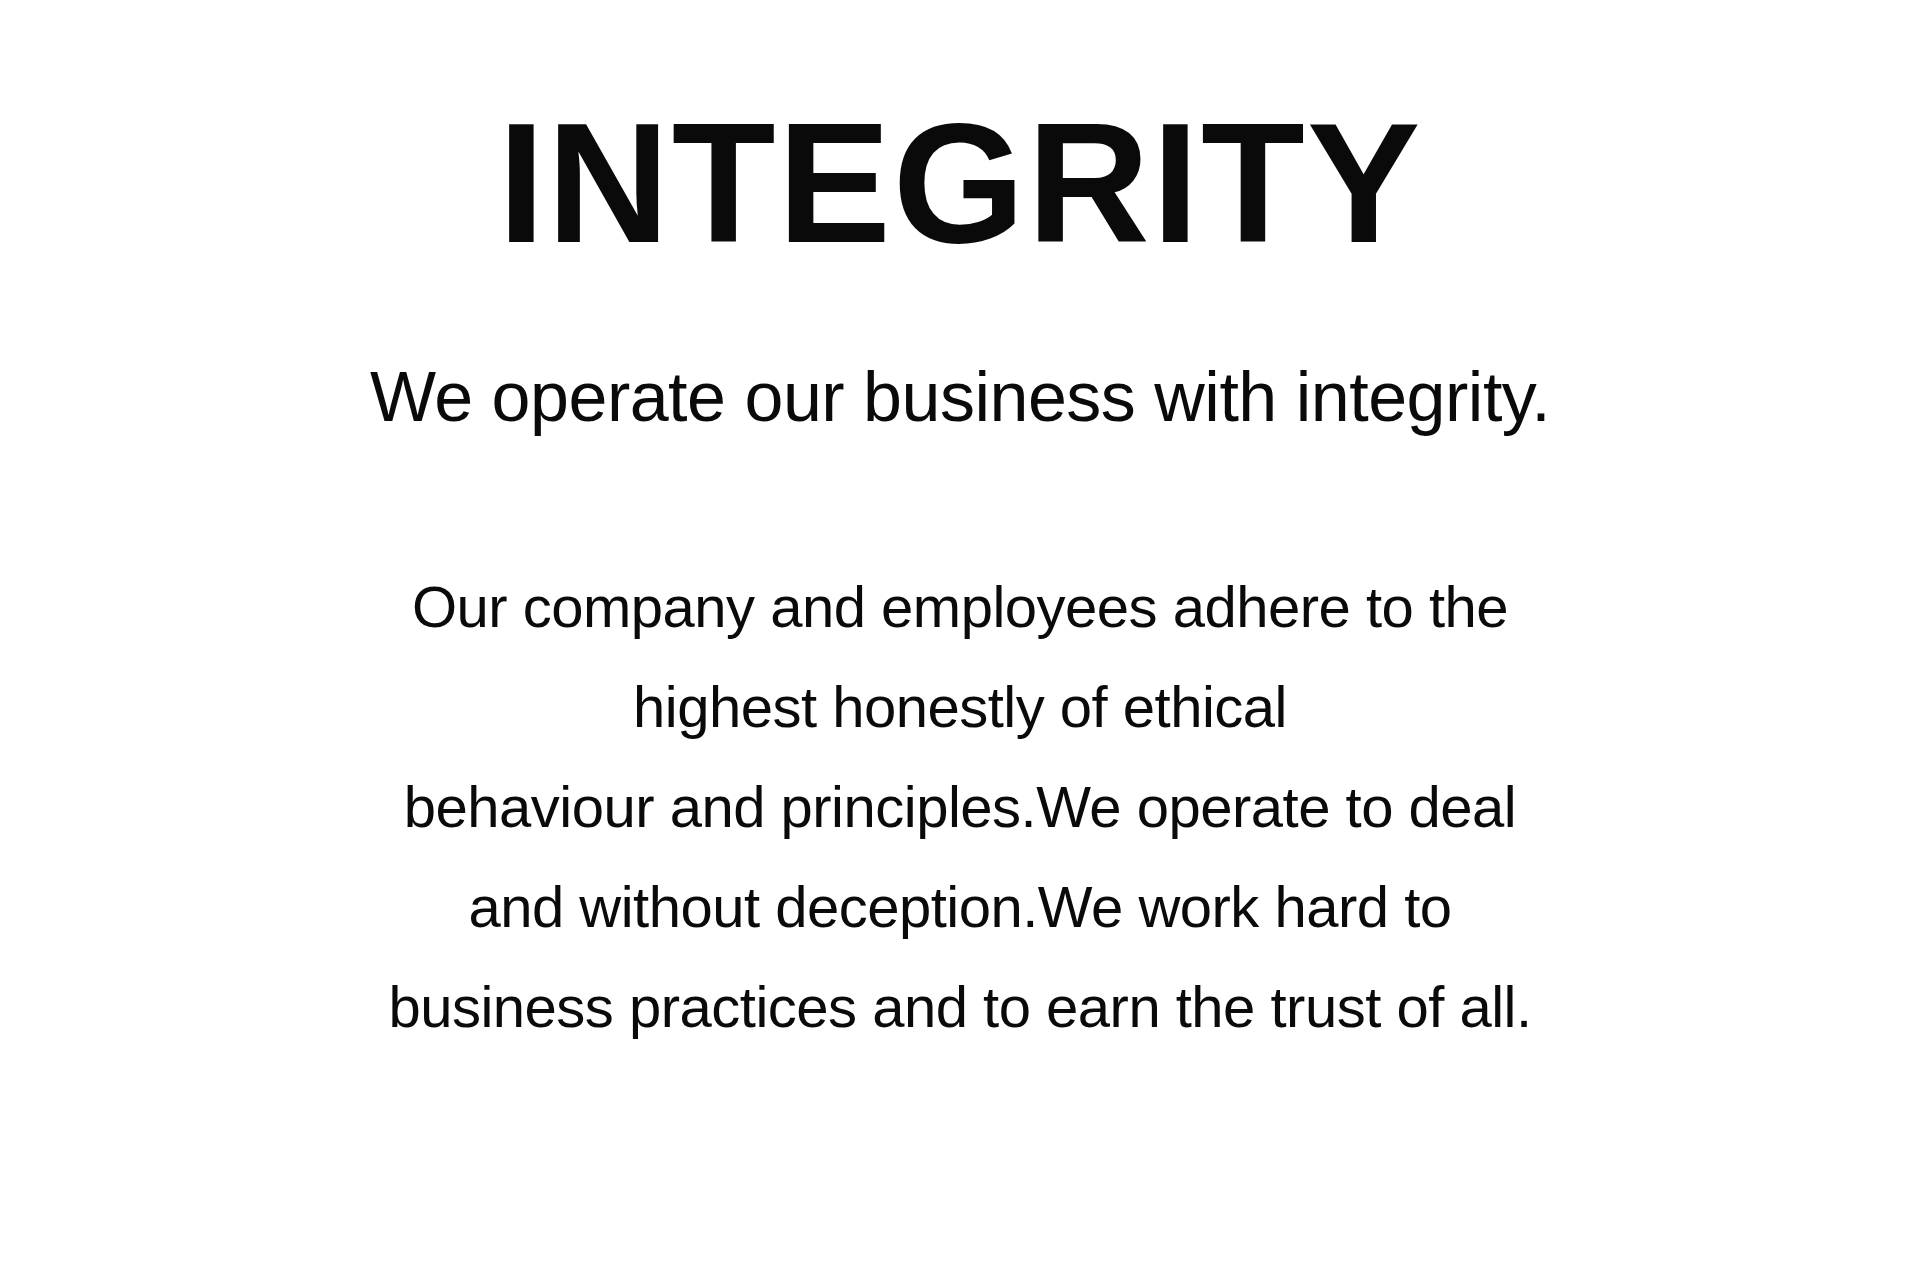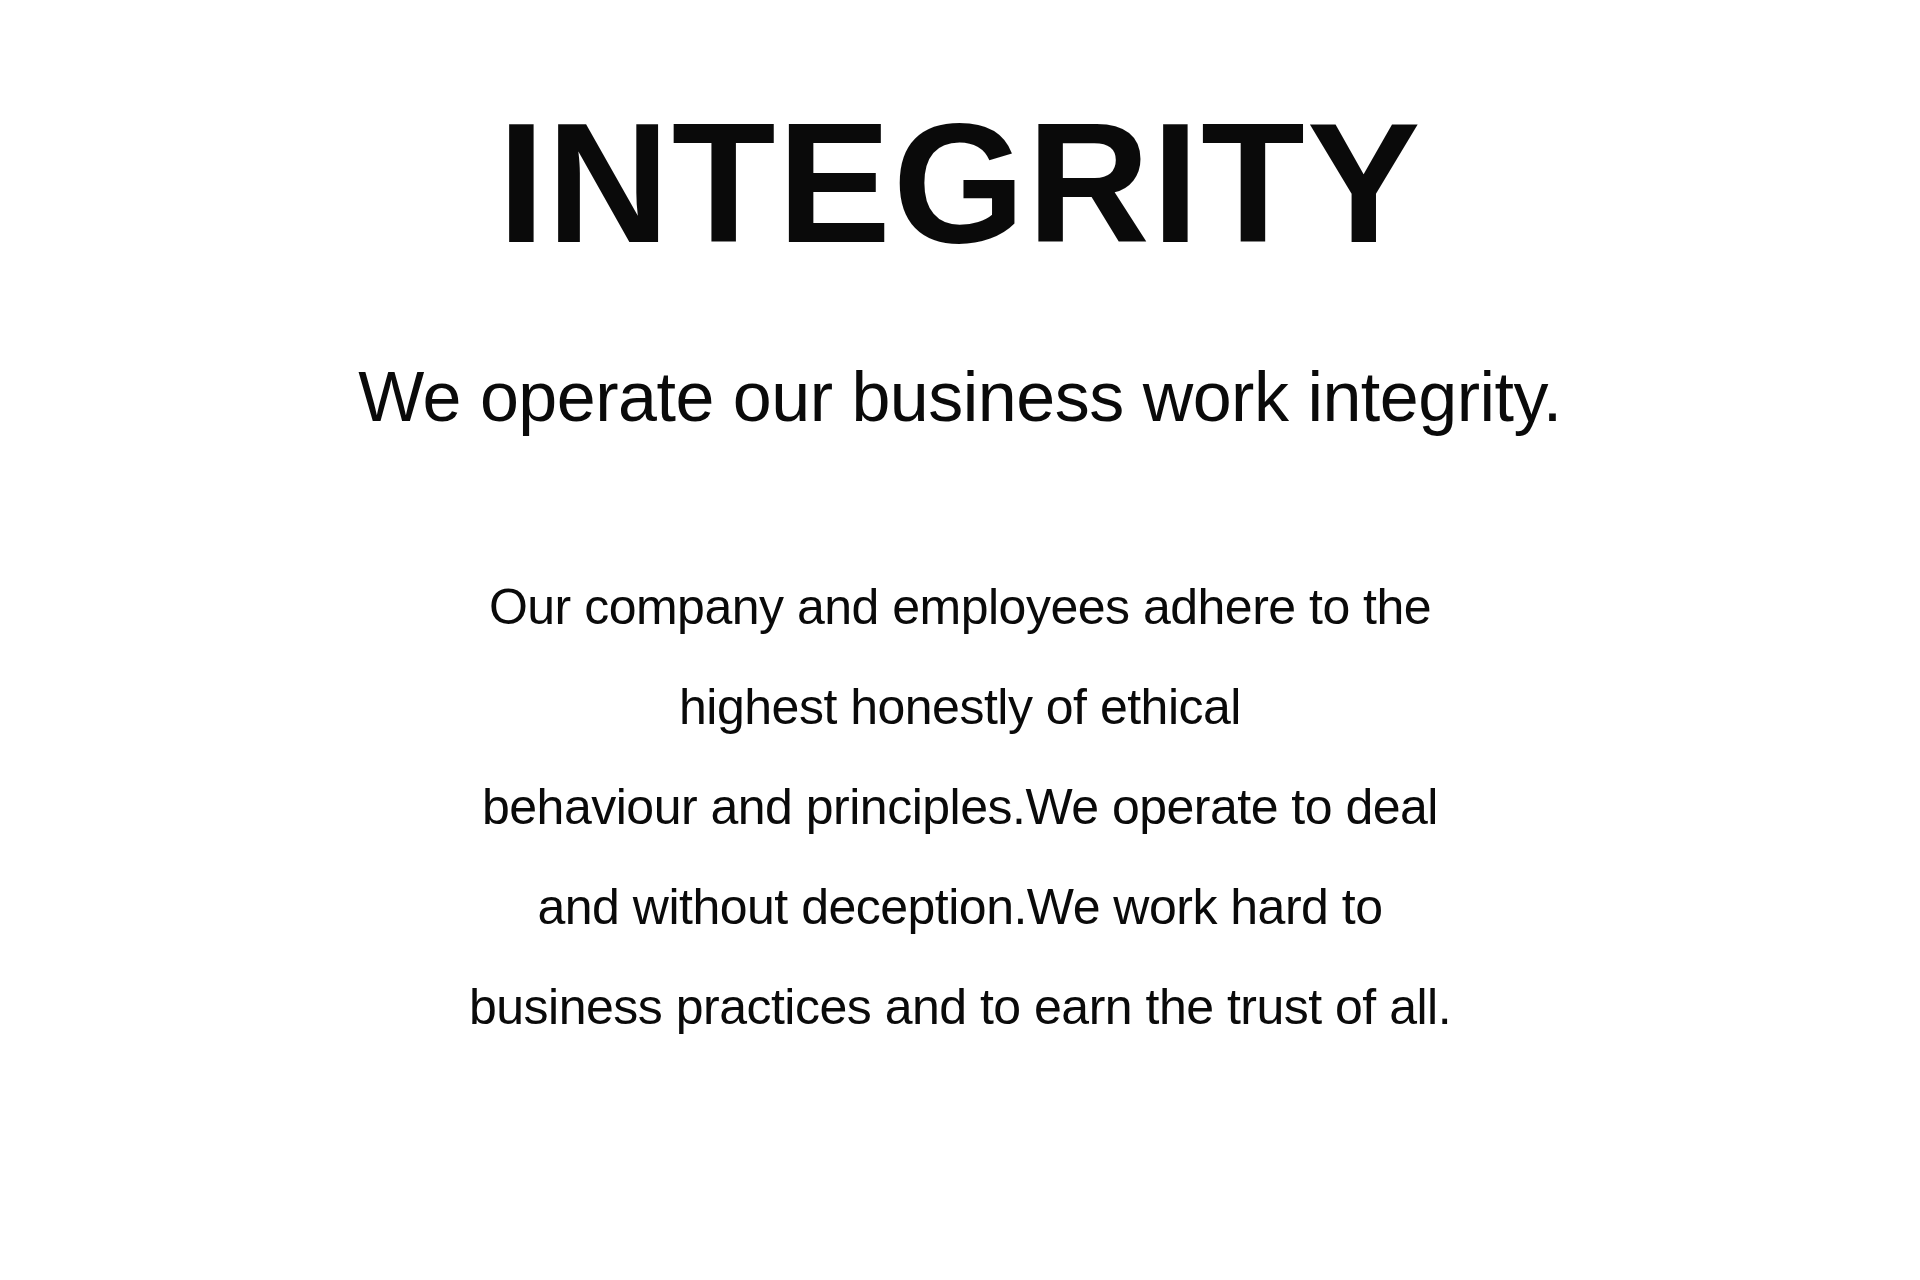--- a/index.html
+++ b/index.html
@@ -36,34 +36,34 @@
     font-size: 70px;
     line-height: 100px;
     font-weight: 400;
     letter-spacing: -0.5px;
     white-space: nowrap;
   }
   .paragraph {
     margin-top: 110px;
   }
   .body-line {
-    font-size: 50px;
+    font-size: 58px;
     line-height: 100px;
     font-weight: 400;
     letter-spacing: -0.5px;
     white-space: nowrap;
   }
 </style>
 </head>
 <body style="background: rgb(255, 255, 255); color: rgb(10, 10, 10);">
 
 <div class="slide">
   <h1 class="title">INTEGRITY</h1>
 
-  <p class="intro">We operate our business work integrity.</p>
+  <p class="intro">We operate our business with integrity.</p>
 
   <div class="paragraph">
     <div class="body-line">Our company and employees adhere to the</div>
     <div class="body-line">highest honestly of ethical</div>
     <div class="body-line">behaviour and principles.We operate to deal</div>
     <div class="body-line">and without deception.We work hard to</div>
     <div class="body-line">business practices and to earn the trust of all.</div>
   </div>
 </div>
 

